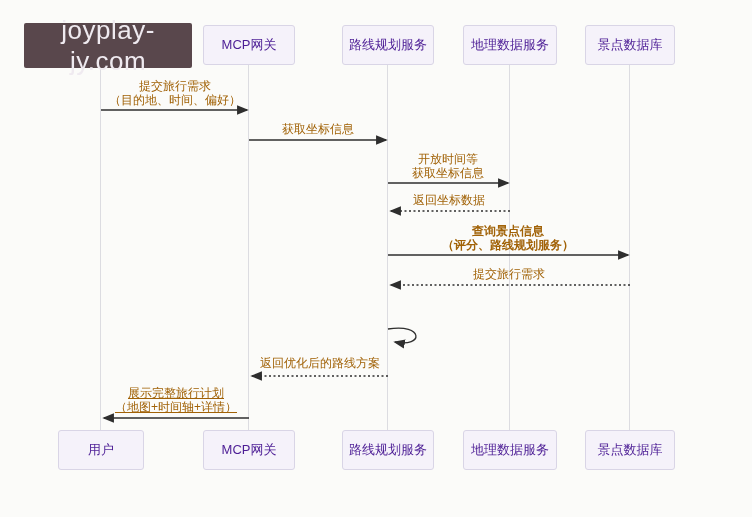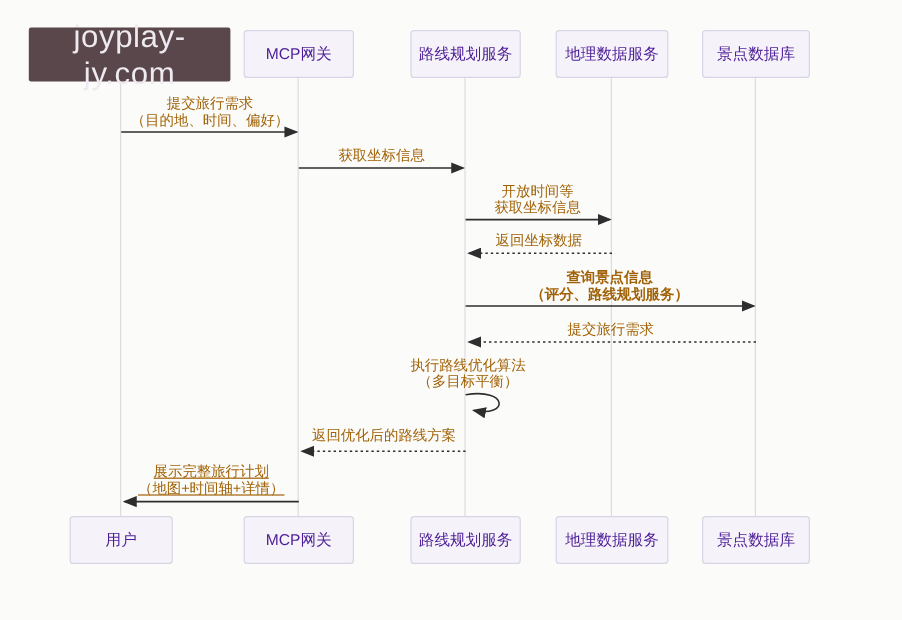--- a/index.html
+++ b/index.html
@@ -118,24 +118,20 @@
   <div class="msg-label m4">
     <div>返回坐标数据</div>
   </div>
   <div class="msg-label m5">
     <div>查询景点信息</div>
     <div>（评分、路线规划服务）</div>
   </div>
   <div class="msg-label m6">
     <div>提交旅行需求</div>
   </div>
-  <div class="msg-label m7">
-    <div>执行路线优化算法</div>
-    <div>（多目标平衡）</div>
-  </div>
   <div class="msg-label m8">
     <div>返回优化后的路线方案</div>
   </div>
   <div class="msg-label m9">
     <div>展示完整旅行计划</div>
     <div>（地图+时间轴+详情）</div>
   </div>
 
   <div class="actor-box b-user">用户</div>
   <div class="actor-box b-mcp">MCP网关</div>

